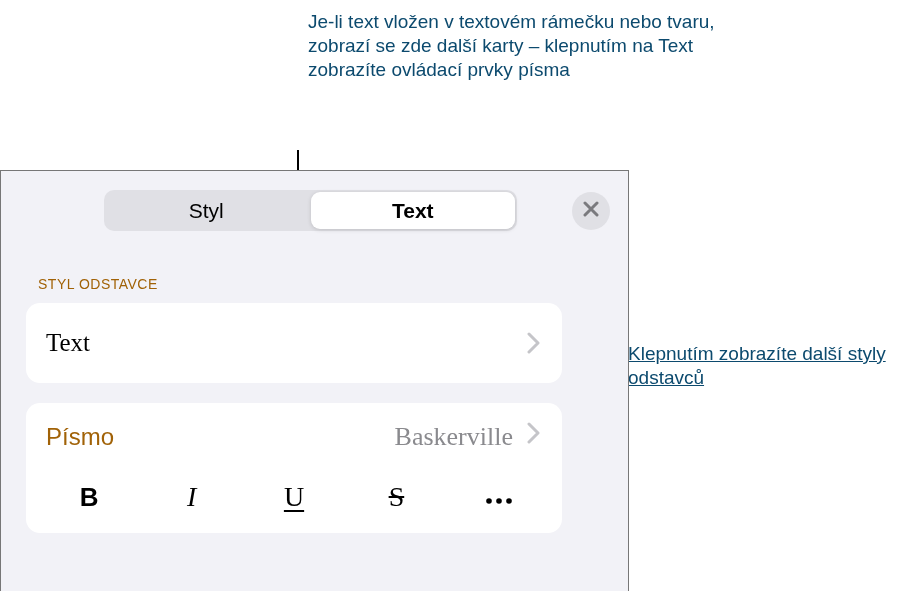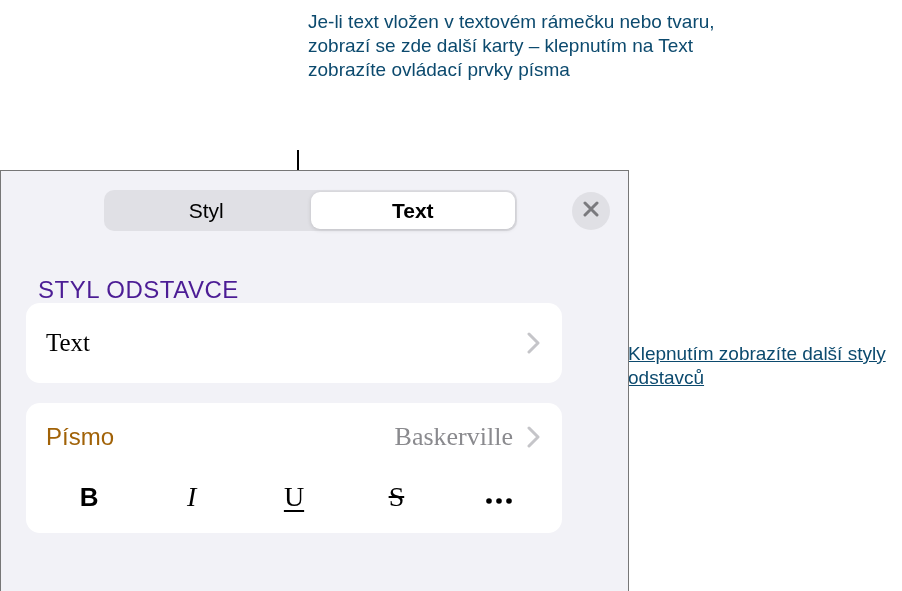--- a/index.html
+++ b/index.html
@@ -65,23 +65,23 @@
       background:#e0e0e5;
       display:flex;
       align-items:center;
       justify-content:center;
       cursor:pointer;
     }
     .close-btn svg { width:16px; height:16px; }
     .sect-title {
       position:absolute;
       left:37px; top:105px;
-      font-size:24px;
+      font-size:14px;
       letter-spacing:0.5px;
-      color:#4c1d95;
+      color:#a16207;
       text-transform:uppercase;
     }
     .card {
       position:absolute;
       left:25px;
       width:536px;
       background:#fff;
       border-radius:14px;
     }
     .card-para { top:132px; height:80px; }
@@ -101,21 +101,21 @@
     .card-font { top:232px; padding-bottom:10px; }
     .font-row {
       display:flex; align-items:center;
       justify-content:space-between;
       height:68px;
       padding:0 22px 0 20px;
       cursor:pointer;
     }
     .font-label { font-size:24px; color:#a16207; }
     .font-val {
-      display:flex; align-items:center; gap:14px;
+      display:flex; gap:14px;
       color:#8a8a8e;
     }
     .font-val-name {
       font-family:"Baskerville","Times New Roman",serif;
       font-size:26px;
     }
     .style-row {
       display:flex;
       justify-content:space-around;
       align-items:center;

